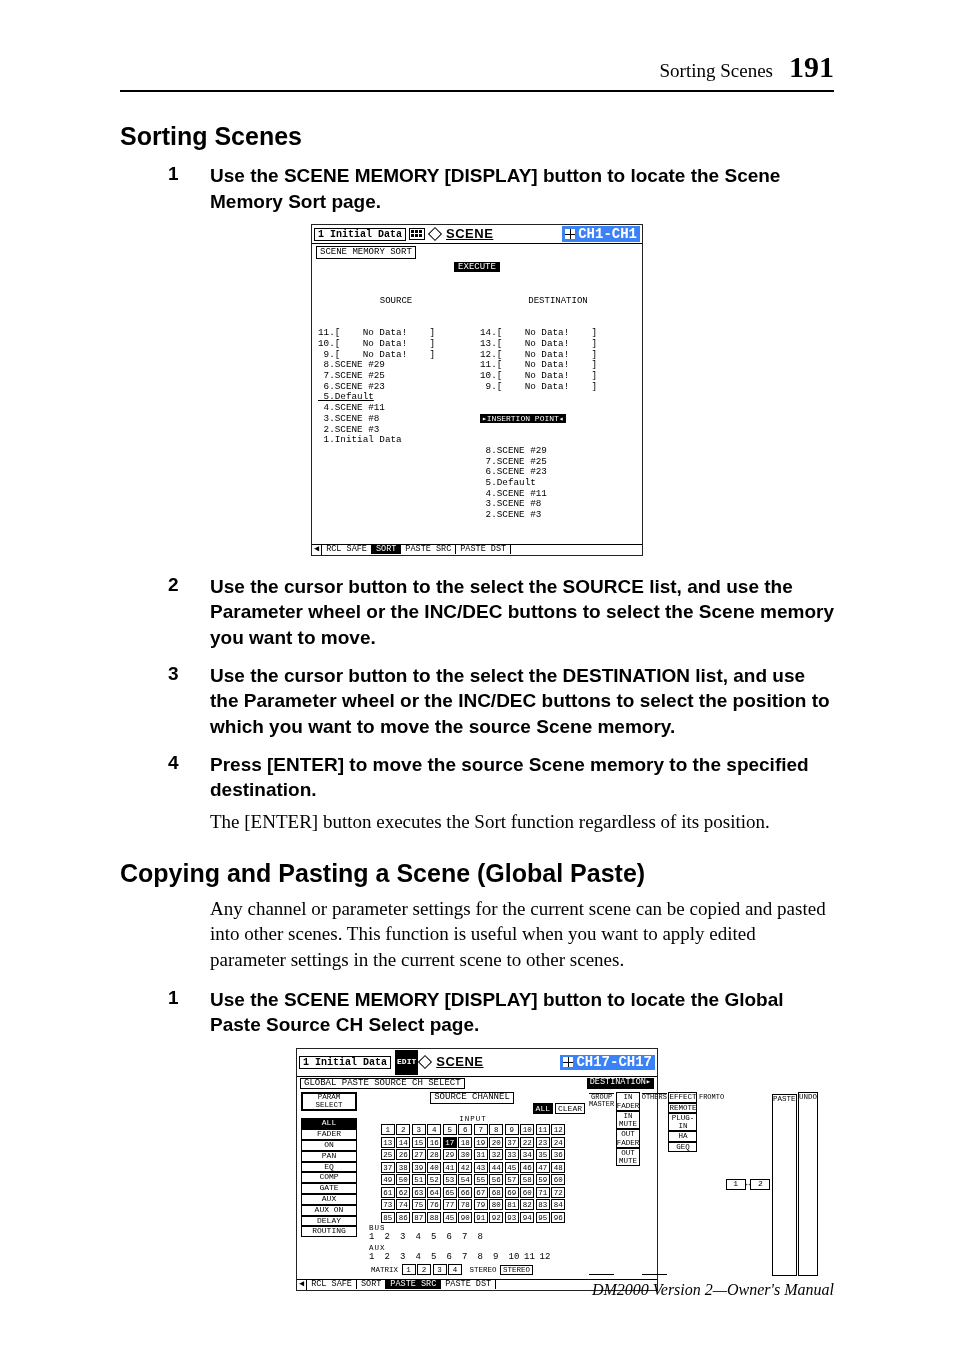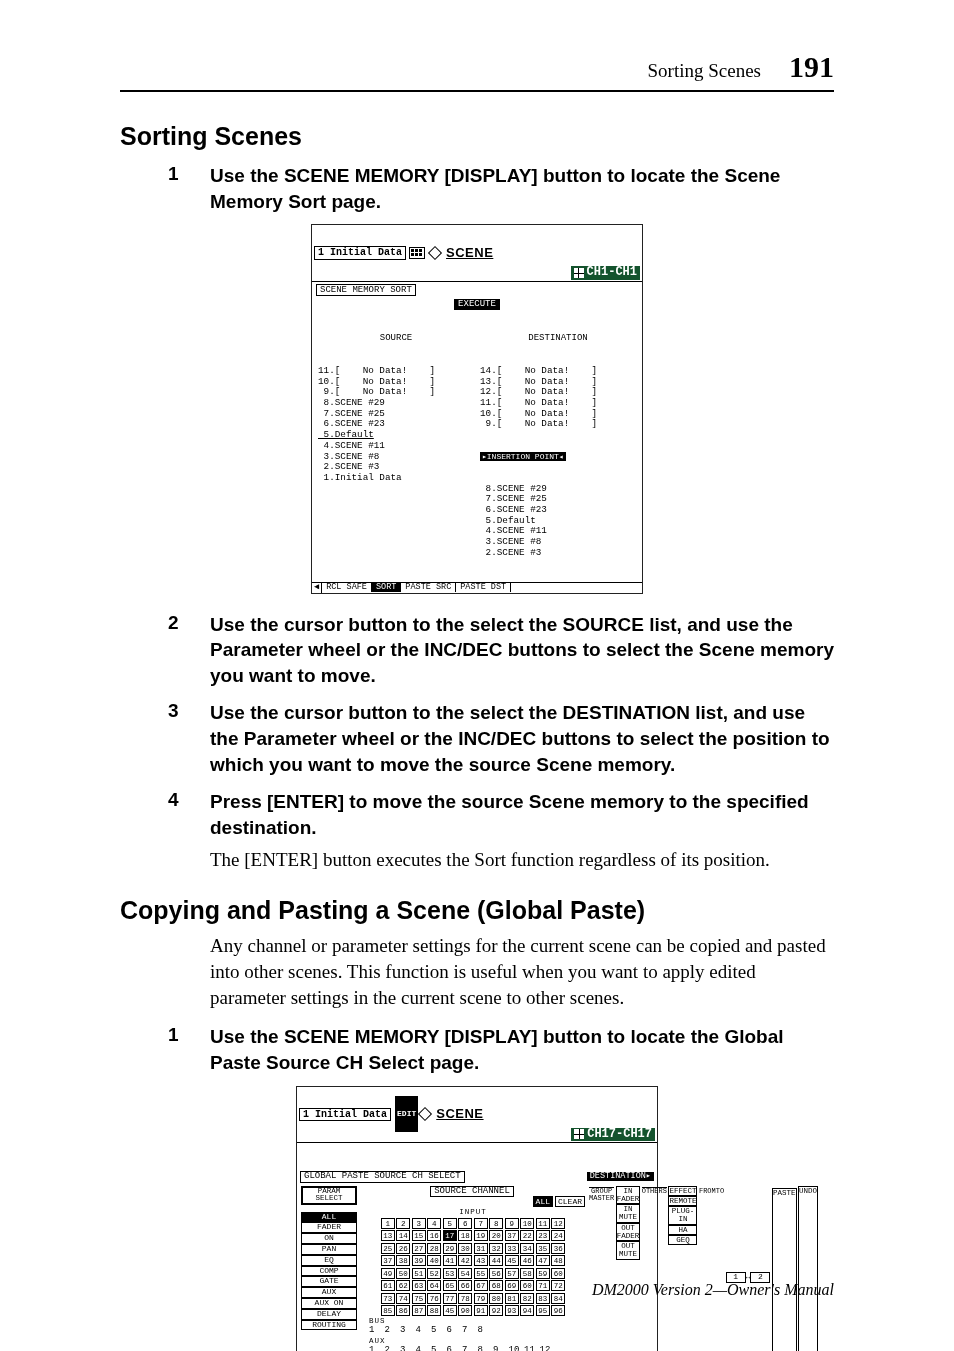--- a/index.html
+++ b/index.html
@@ -24,21 +24,21 @@
     text-align: right;
     font-family: "Times New Roman", serif;
     margin-bottom: 6px;
   }
   .running-head .section-name {
     font-size: 19px;
   }
   .running-head .page-num {
     font-size: 30px;
     font-weight: bold;
-    margin-left: 24px;
+    margin-left: 12px;
   }
   .head-rule {
     border: none;
     border-top: 2.5px solid #000;
     margin: 0 0 30px 0;
   }
   h2.section {
     font-family: Arial, Helvetica, sans-serif;
     font-weight: bold;
     font-size: 25px;
@@ -94,27 +94,26 @@
   .lcd1 .titlebar .sceneword, .lcd2 .titlebar .sceneword {
     font-family: Arial, sans-serif;
     font-weight: bold;
     font-size: 13px;
     letter-spacing: 0.5px;
     margin: 0 4px;
     text-decoration: underline;
   }
   .lcd1 .titlebar .ch, .lcd2 .titlebar .ch {
     margin-left: auto;
-    background: #14532d;
+    background: #3b82f6;
     color: #fff;
     padding: 0 3px;
-    font-size: 12px;
+    font-size: 14px;
     display:flex;
     align-items:center;
-    margin-top:40px;
   }
   .lcd1 .titlebar .ch .icon, .lcd2 .titlebar .ch .icon{
     display:inline-block;width:10px;height:10px;background:#fff;margin-right:3px;
     background:
       linear-gradient(#000,#000) center/100% 1px no-repeat,
       linear-gradient(#000,#000) center/1px 100% no-repeat,
       #fff;
   }
   .midi-icon{display:inline-block;width:14px;height:10px;border:1px solid #000;margin:0 3px;position:relative;}
   .midi-icon::before{content:"";position:absolute;left:1px;top:1px;width:3px;height:3px;background:#000;box-shadow:4px 0 #000,8px 0 #000,0 4px #000,4px 4px #000,8px 4px #000;}
@@ -183,22 +182,20 @@
     background: #fff;
     font-family: "Courier New", monospace;
     font-size: 9px;
     line-height: 1.1;
     text-align: left;
     color: #000;
   }
   .lcd2 .subhead {
     display:flex;
     padding:1px 3px;
-    align-items:center;
-    margin-top:27px;
   }
   .lcd2 .subhead .dest{
     margin-left:auto;background:#000;color:#fff;padding:0 3px;font-size:8.5px;
   }
   .lcd2 .body2 {
     display:flex;
     gap:4px;
     padding:2px 4px 3px 4px;
   }
   .lcd2 .leftcol{width:56px;display:flex;flex-direction:column;gap:1.5px;}
@@ -309,21 +306,21 @@
 
 <div class="step">
   <div class="num">1</div>
   <div class="txt">Use the SCENE MEMORY [DISPLAY] button to locate the Global Paste Source CH Select page.</div>
 </div>
 
 <div class="figure">
   <div class="lcd2">
     <div class="titlebar">
       <span style="border:1px solid #000;padding:0 3px;font-size:10px;"><span>1</span>&nbsp;<span>Initial Data</span></span>
-      <span style="background:#000;color:#fff;font-size:8px;padding:14px 2px;margin-left:4px;">EDIT</span>
+      <span style="background:#000;color:#fff;font-size:8px;padding:8px 2px;margin-left:4px;">EDIT</span>
       <span class="diamond"></span>
       <span class="sceneword">SCENE</span>
       <span class="ch">
             <span class="icon"></span>
             <span>CH17-CH17</span>
           </span>
     </div>
     <div class="subhead">
       <span class="boxedtxt">GLOBAL PASTE SOURCE CH SELECT</span>
       <span class="dest">DESTINATION▸</span>

